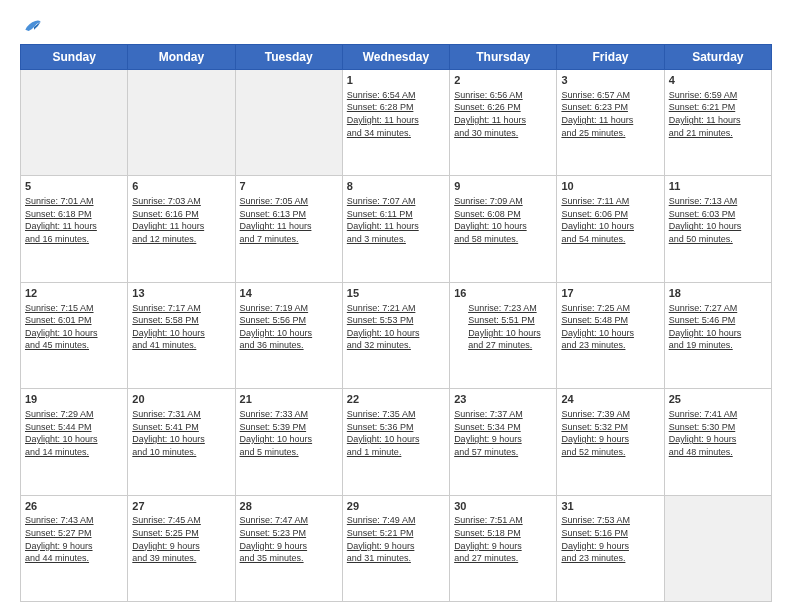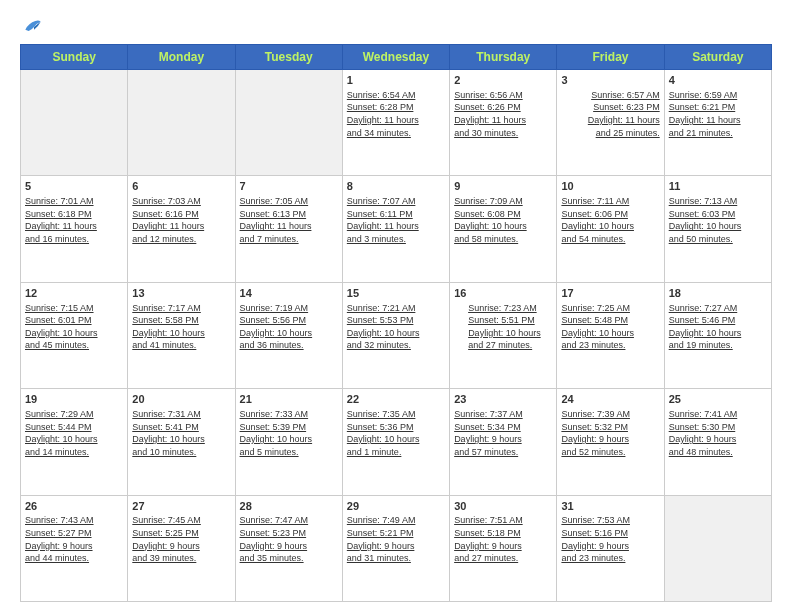--- a/index.html
+++ b/index.html
@@ -62,21 +62,21 @@
     }
     .calendar {
       flex: 1;
       border: 1px solid #ccc;
       border-collapse: collapse;
       width: 100%;
       table-layout: fixed;
     }
     .calendar th {
       background-color: #3a6bbf;
-      color: #bef264;
+      color: #ffffff;
       text-align: center;
       padding: 5px 2px;
       font-size: 12px;
       border: 1px solid #2a5aaf;
       font-weight: bold;
     }
     .calendar td {
       border: 1px solid #ccc;
       vertical-align: top;
       padding: 3px 4px;
@@ -149,21 +149,21 @@
           </td>
           <td>
             <span class="day-number">2</span>
             <div class="day-info" style="white-space: pre-line;">Sunrise: 6:56 AM
 Sunset: 6:26 PM
 Daylight: 11 hours
 and 30 minutes.</div>
           </td>
           <td>
             <span class="day-number">3</span>
-            <div class="day-info" style="white-space: pre-line; text-align: right;">Sunrise: 6:57 AM
+            <div class="day-info" style="white-space: pre-line;">Sunrise: 6:57 AM
 Sunset: 6:23 PM
 Daylight: 11 hours
 and 25 minutes.</div>
           </td>
           <td>
             <span class="day-number">4</span>
             <div class="day-info" style="white-space: pre-line;">Sunrise: 6:59 AM
 Sunset: 6:21 PM
 Daylight: 11 hours
 and 21 minutes.</div>

